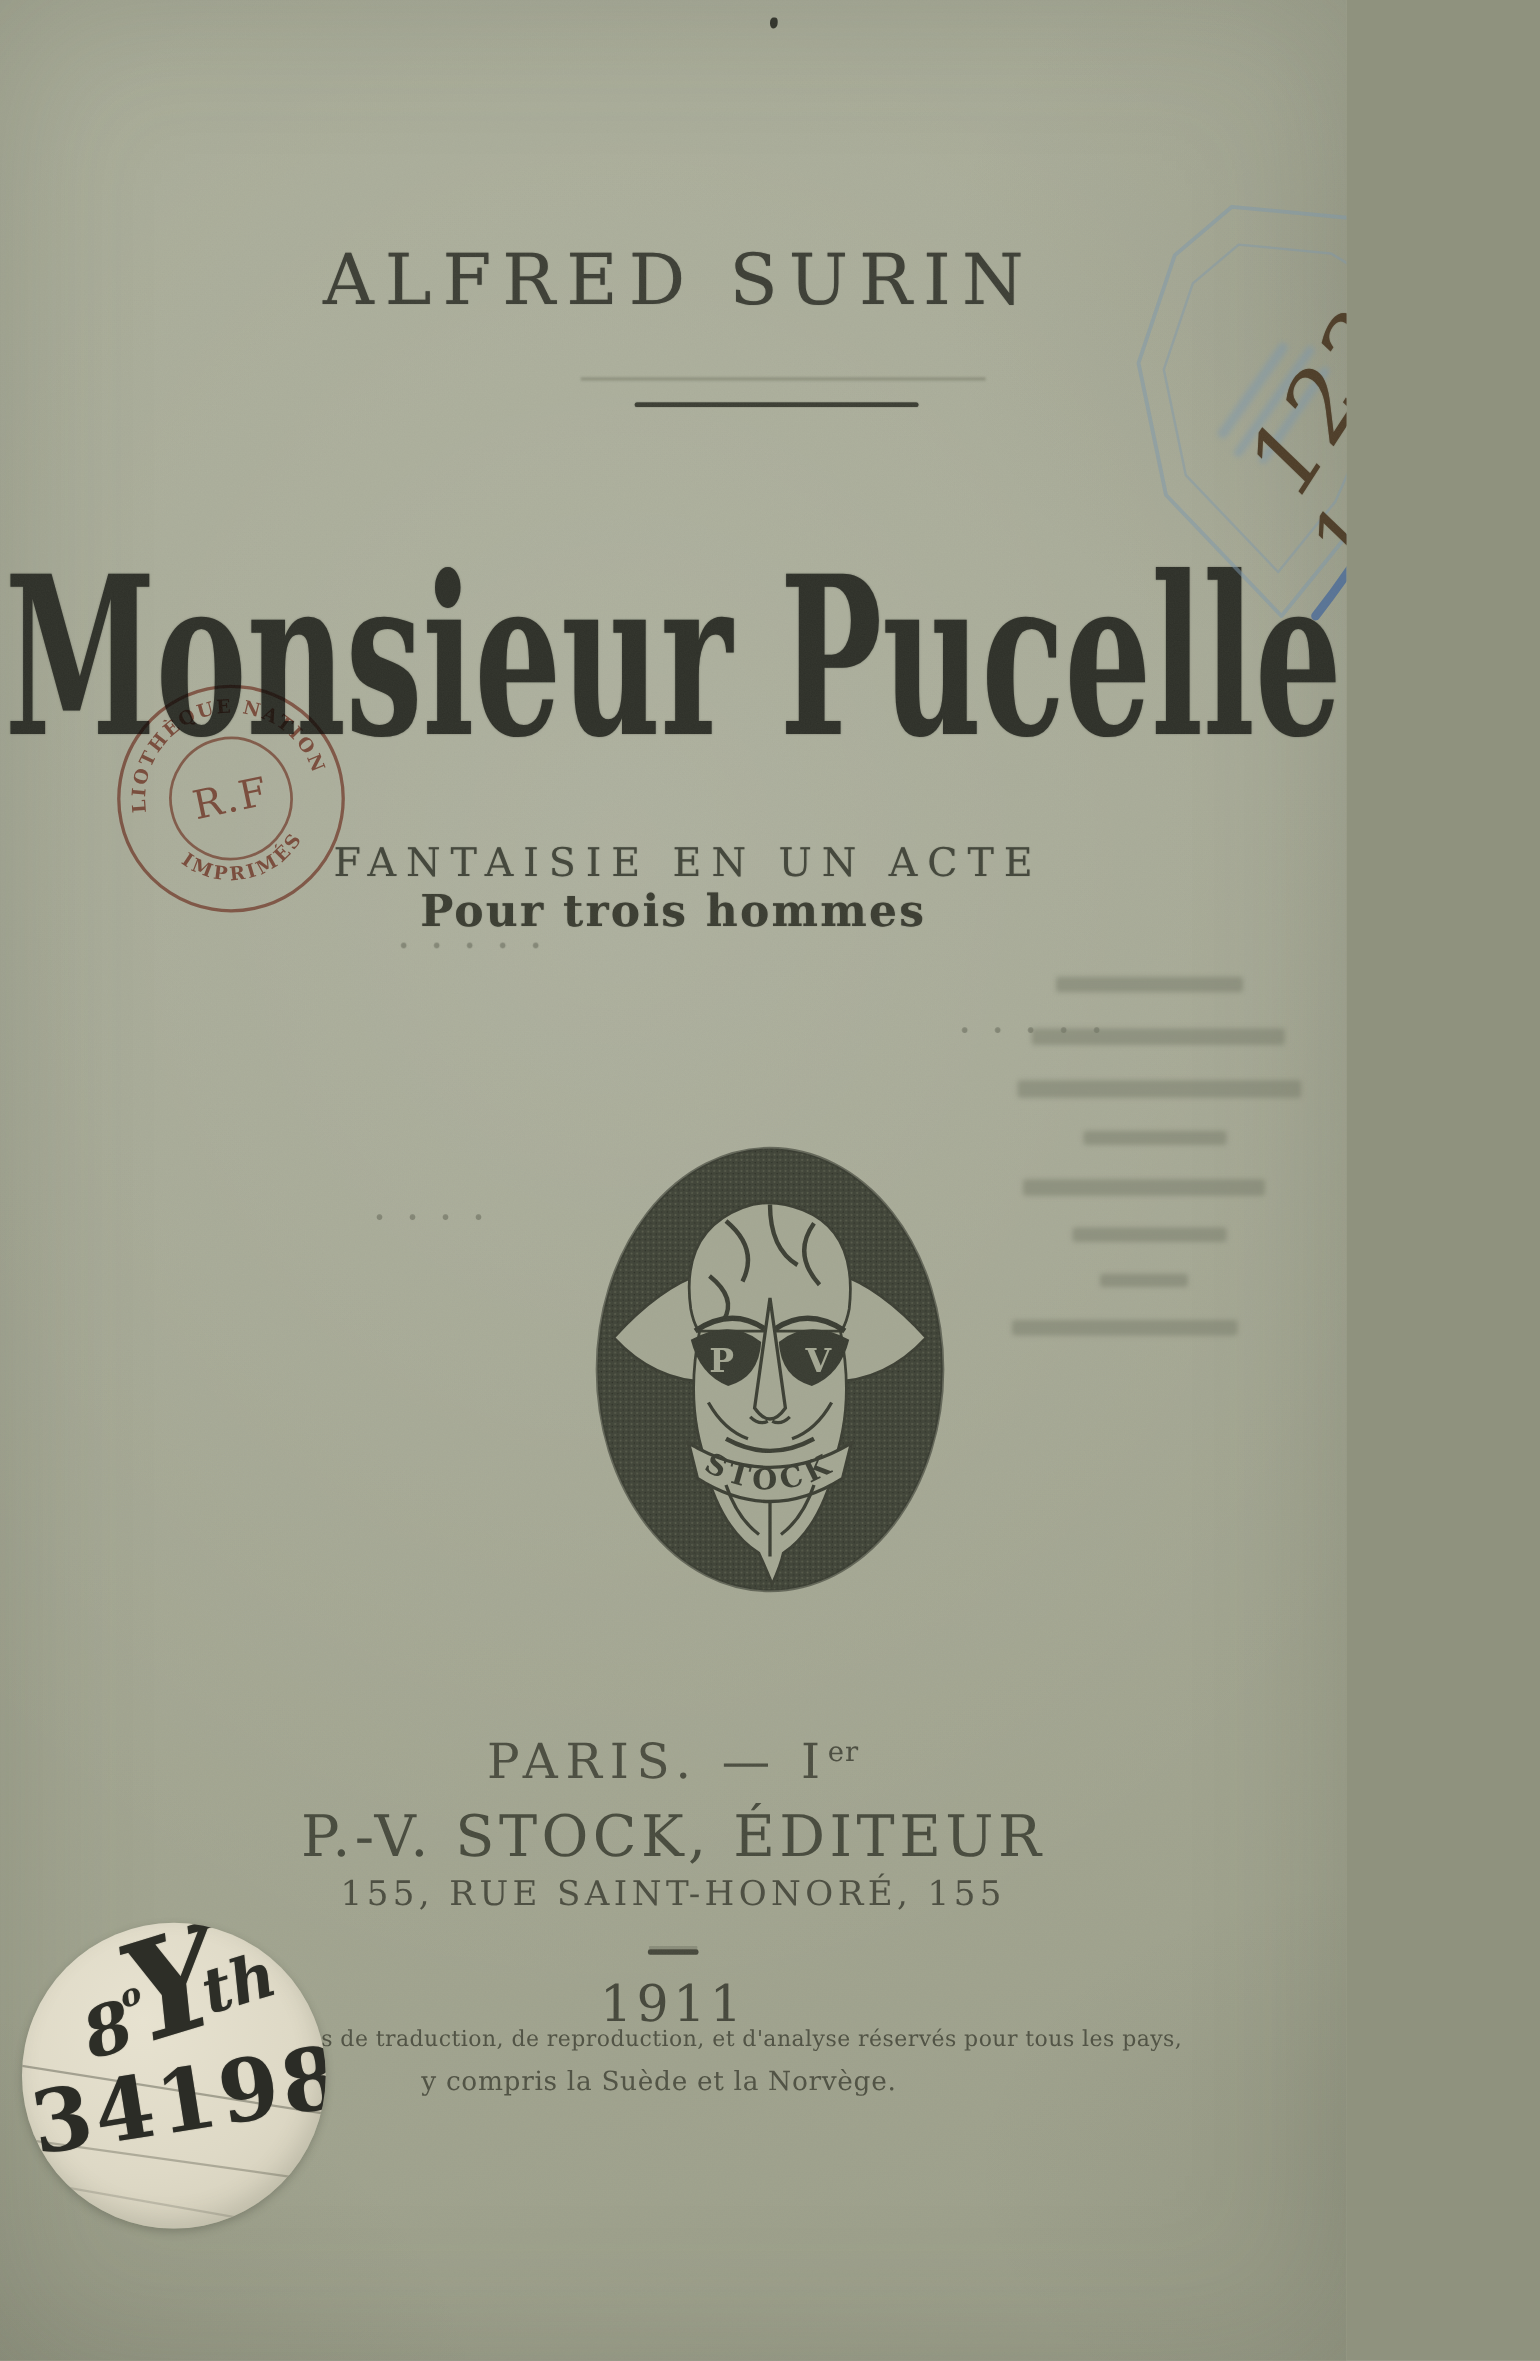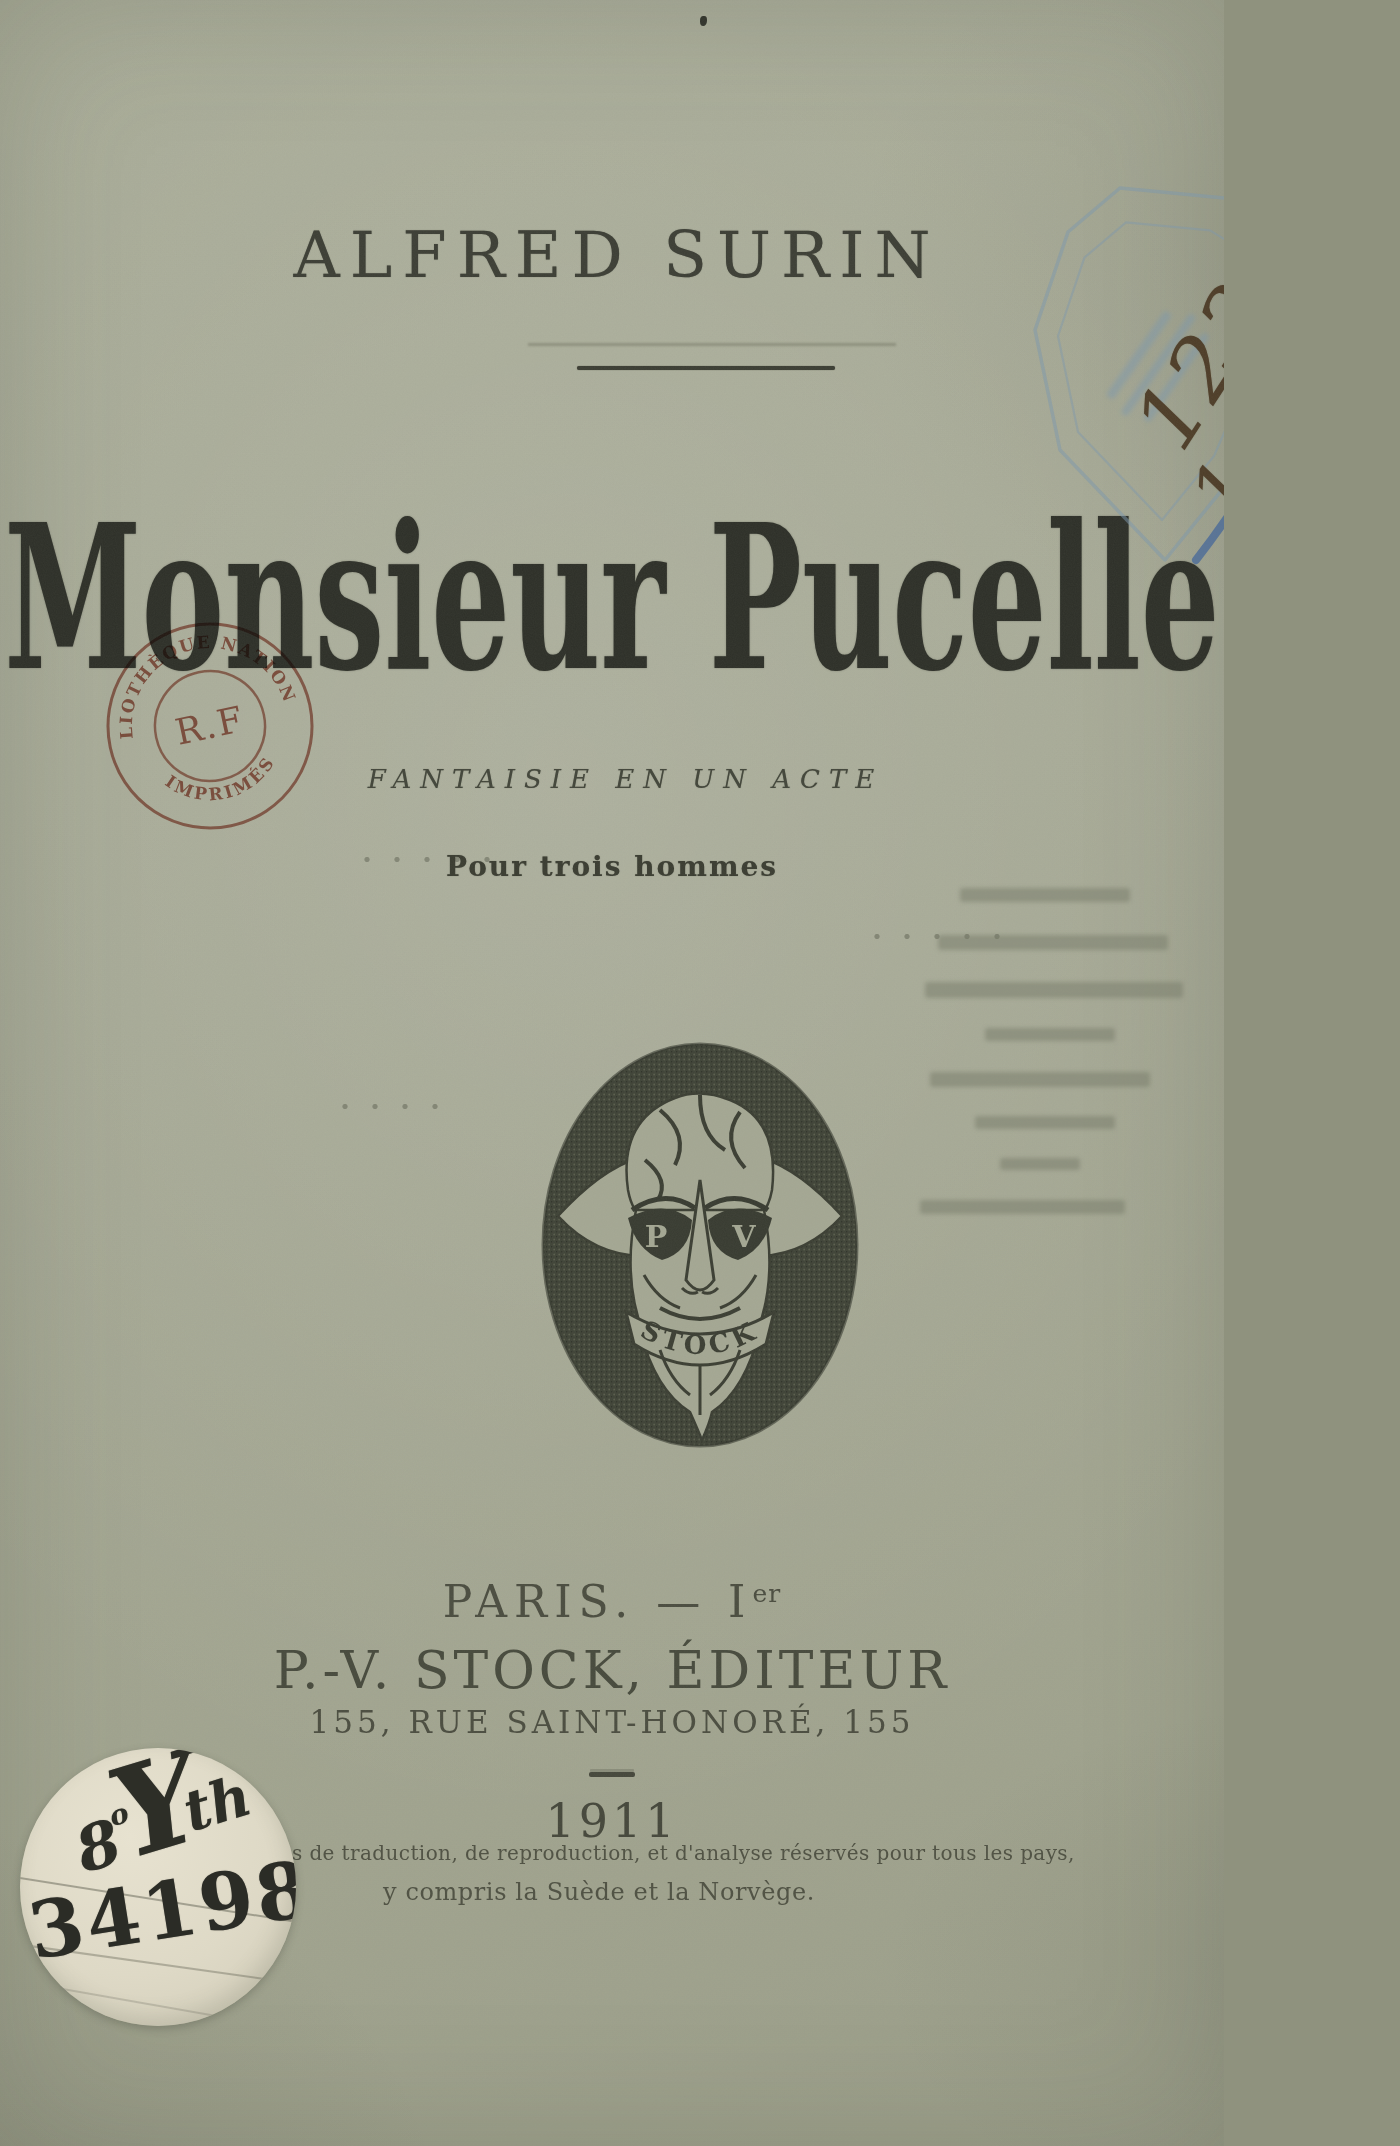--- a/index.html
+++ b/index.html
@@ -19,23 +19,23 @@
 
   
   .author{top:218px;font-size:64px;letter-spacing:10px;padding-left:10px;color:#3c3e35;
           text-shadow:0 0 1px rgba(60,62,53,.55);}
   .rule-main{left:577px;top:366px;width:258px;height:4px;background:#3b3d33;border-radius:2px;
              box-shadow:0 0 1px rgba(59,61,51,.9);}
   .rule-ghost{left:528px;top:343px;width:368px;height:3px;background:rgba(108,111,94,.45);filter:blur(1px);}
   .title{left:50%;top:498px;transform:translateX(-50%) scaleX(.62);transform-origin:center top;
          font-weight:bold;font-size:200px;line-height:1;white-space:nowrap;color:#2d2f28;
          text-shadow:0 0 2px rgba(45,47,40,.5);}
-  .genre{top:764px;font-size:26px;letter-spacing:9px;padding-left:27px;color:#42453a;
-         text-shadow:0 0 1px rgba(66,69,58,.5);font-style:italic;}
-  .cast{top:850px;font-size:28px;font-weight:bold;letter-spacing:2px;color:#3a3c31;
+  .genre{top:764px;font-size:36px;letter-spacing:9px;padding-left:27px;color:#42453a;
+         text-shadow:0 0 1px rgba(66,69,58,.5);}
+  .cast{top:805px;font-size:40px;font-weight:bold;letter-spacing:2px;color:#3a3c31;
         text-shadow:0 0 1px rgba(58,60,49,.5);}
 
   .city{top:1576px;font-size:44px;letter-spacing:7px;color:#4b4d40;}
   .city sup{font-size:25px;vertical-align:15px;letter-spacing:1px;}
   .publisher{top:1640px;font-size:52px;letter-spacing:4px;color:#474a3d;}
   .address{top:1704px;font-size:31px;letter-spacing:4px;color:#4b4d40;}
   .dash{left:50%;top:1772px;transform:translateX(-50%);width:46px;height:5px;background:#45473b;
         border-radius:2px;box-shadow:0 -4px 0 -1px rgba(69,71,59,.25);}
   .year{top:1794px;font-size:46px;letter-spacing:4px;color:#45473b;}
   .rights1{left:292px;top:1841px;font-size:20px;letter-spacing:.4px;color:#4f5143;}

